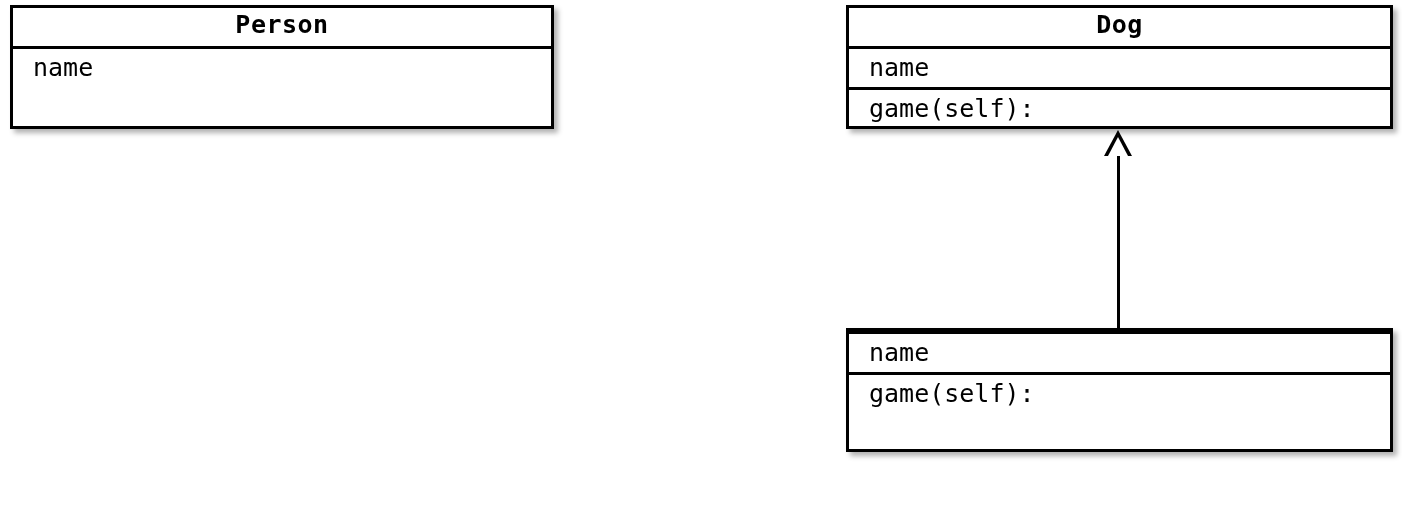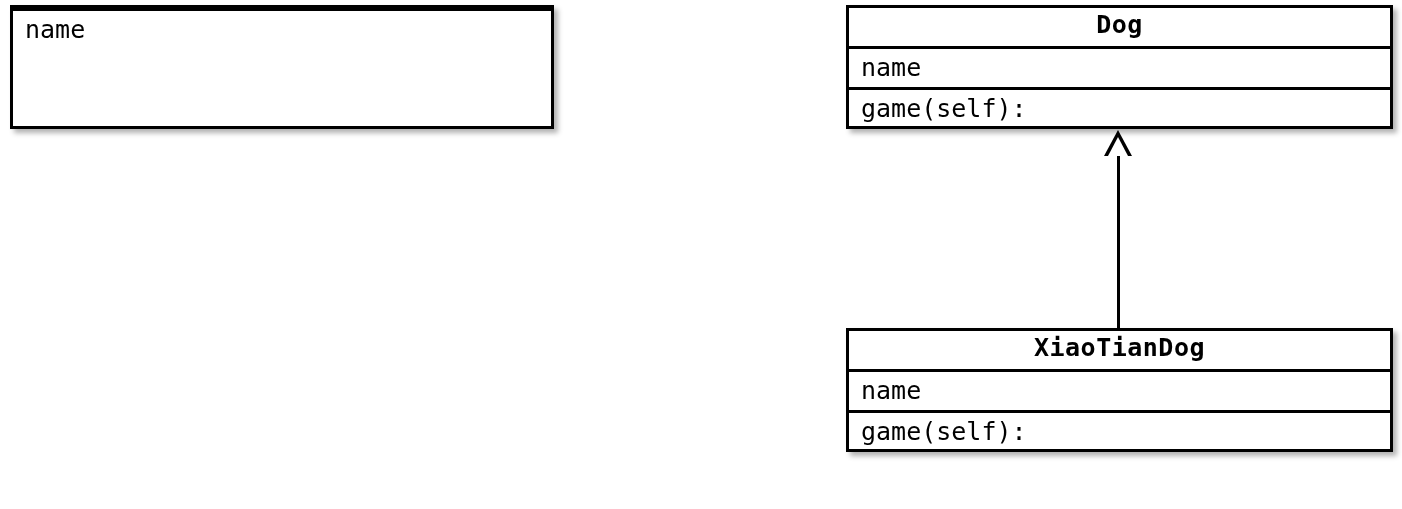--- a/index.html
+++ b/index.html
@@ -44,21 +44,21 @@
     letter-spacing: 0.5px;
     white-space: nowrap;
     overflow: hidden;
   }
 
   .uml-row {
     box-sizing: border-box;
     height: 41px;
     line-height: 38px;
     border-top: 3px solid #000000;
-    padding-left: 12px;
+    padding-left: 20px;
     text-align: left;
     font-family: "DejaVu Sans Mono", monospace;
     font-weight: normal;
     font-size: 25px;
     color: #000000;
     white-space: nowrap;
     overflow: hidden;
   }
 
   .param-highlight {
@@ -96,34 +96,34 @@
     border-right: 10px solid transparent;
     border-bottom: 19px solid #ffffff;
   }
 </style>
 </head>
 <body>
 
 <div id="canvas">
 
   <div class="uml-class" style="left:10px; top:5px; width:544px; height:124px;">
+    <div class="uml-title">Person</div>
     <div class="uml-row">name</div>
   </div>
 
   <div class="uml-class" style="left:846px; top:5px; width:547px; height:124px;">
     <div class="uml-title">Dog</div>
     <div class="uml-row">name</div>
     <div class="uml-row">game(self):</div>
   </div>
 
   <div class="gen-line" style="left:1117px; top:155px; width:3px; height:175px;"></div>
   <div class="gen-arrow" style="left:1104px; top:130px;">
     <div class="tri-outer"></div>
     <div class="tri-inner"></div>
   </div>
 
   <div class="uml-class" style="left:846px; top:328px; width:547px; height:124px;">
-    <div class="uml-title">XiaoTianDog</div>
     <div class="uml-row">name</div>
     <div class="uml-row">game(self):</div>
   </div>
 
 </div>
 
 </body></html>

